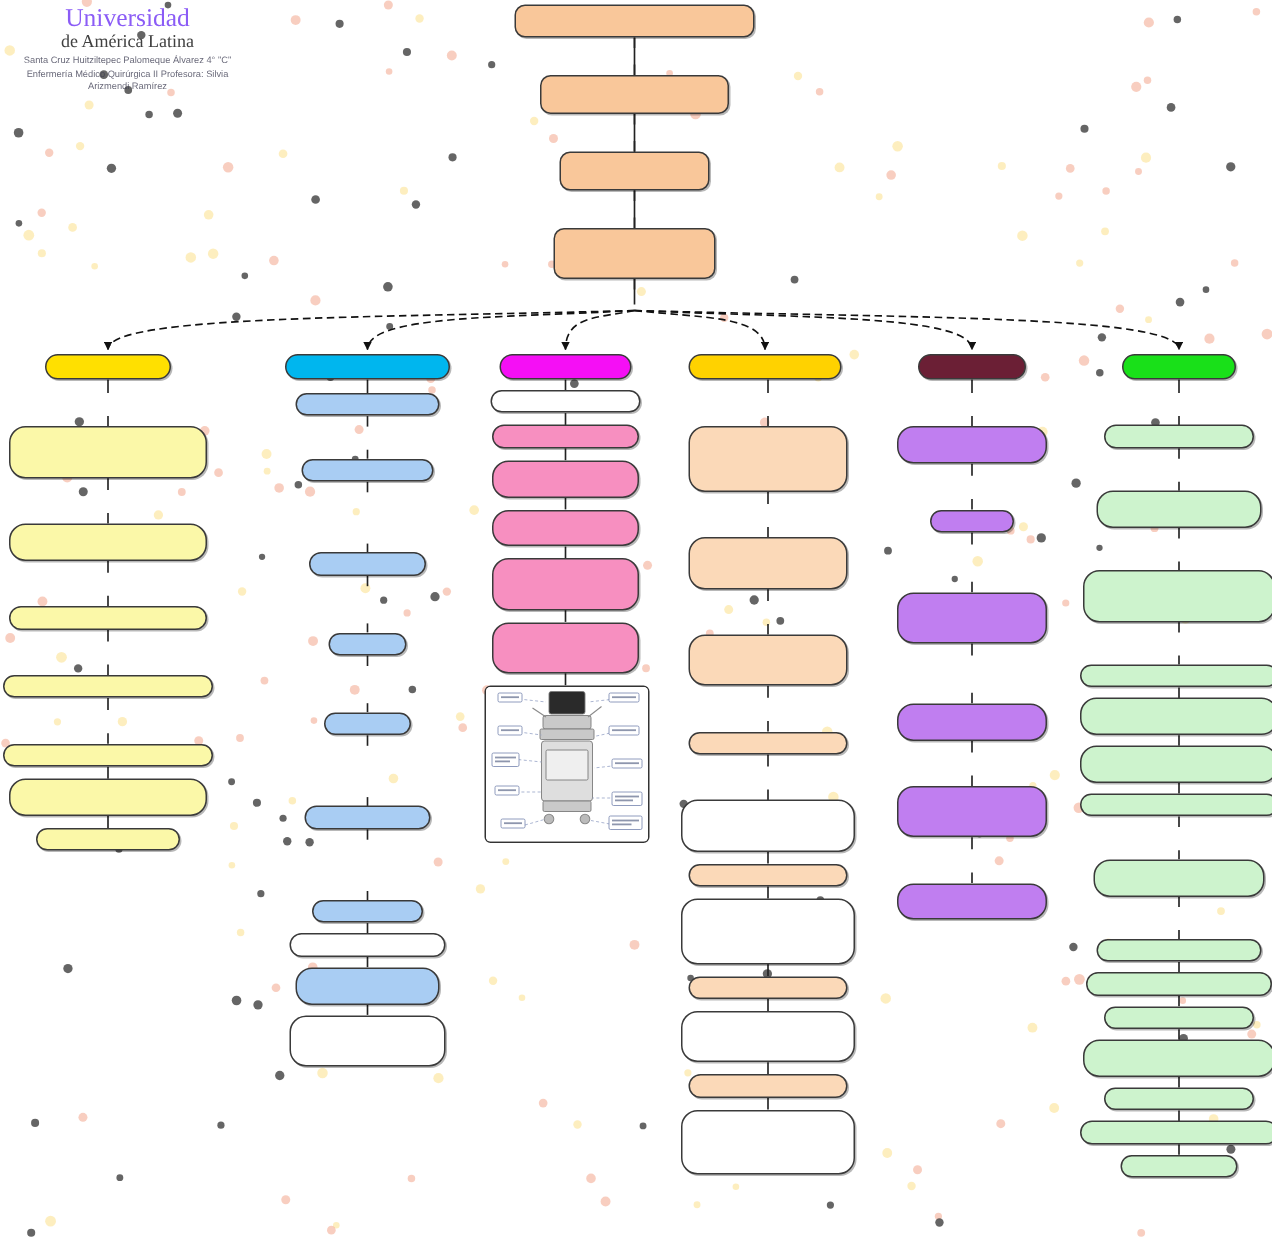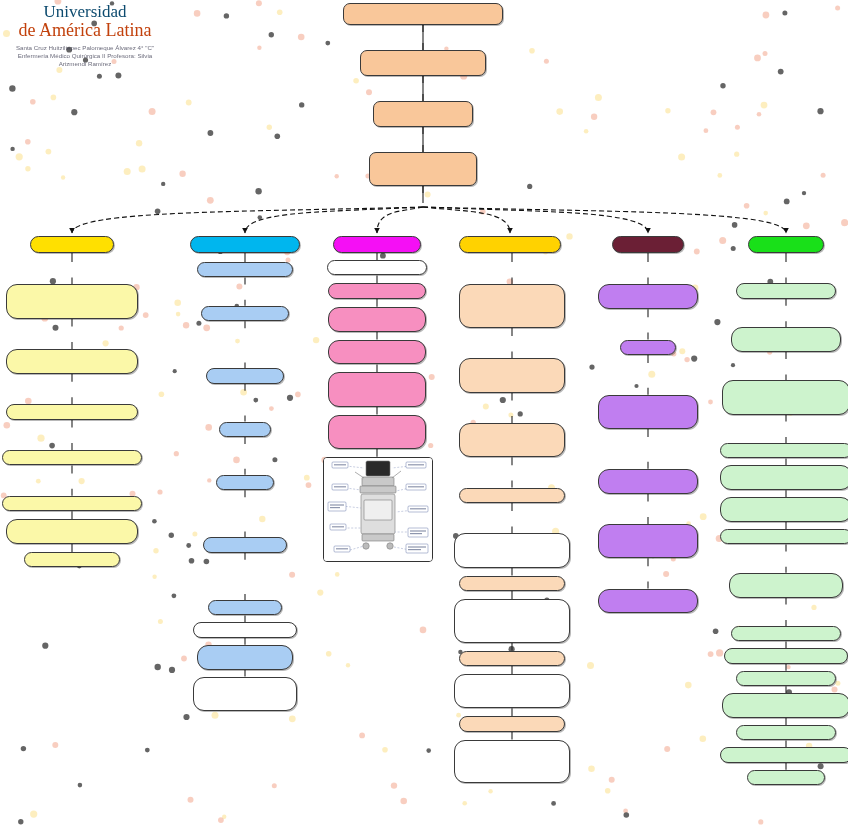--- a/index.html
+++ b/index.html
@@ -71,22 +71,22 @@
   .round{border-radius:11px;}
 
   
   #logo{position:absolute;left:10px;top:2px;width:150px;z-index:3;text-align:center;}
   #logo .wordmark{
     font-family:"Liberation Sans", sans-serif;
     font-weight:bold;font-size:33px;letter-spacing:-2px;
     color:#1b2a6b;line-height:1;
   }
   #logo .wordmark .red{color:#9d1b3a;}
-  #logo .u1{font-family:"Liberation Serif",serif;font-size:17px;color:#0c4a6e;line-height:1.05;margin-top:1px;}
-  #logo .u2{font-family:"Liberation Serif",serif;font-size:18px;color:#c2410c;line-height:1.05;}
+  #logo .u1{font-family:"Liberation Serif",serif;font-size:17px;color:#8b5cf6;line-height:1.05;margin-top:1px;}
+  #logo .u2{font-family:"Liberation Serif",serif;font-size:12px;color:#404040;line-height:1.05;}
   #logo .small{font-size:6.2px;color:#3d3d52;line-height:1.35;margin-top:4px;opacity:.78;}
 
   
   .picframe{
     position:absolute;z-index:3;border:1px solid #333;border-radius:4px;
     background:#fff;overflow:hidden;
   }
 </style>
 </head>
 <body>

